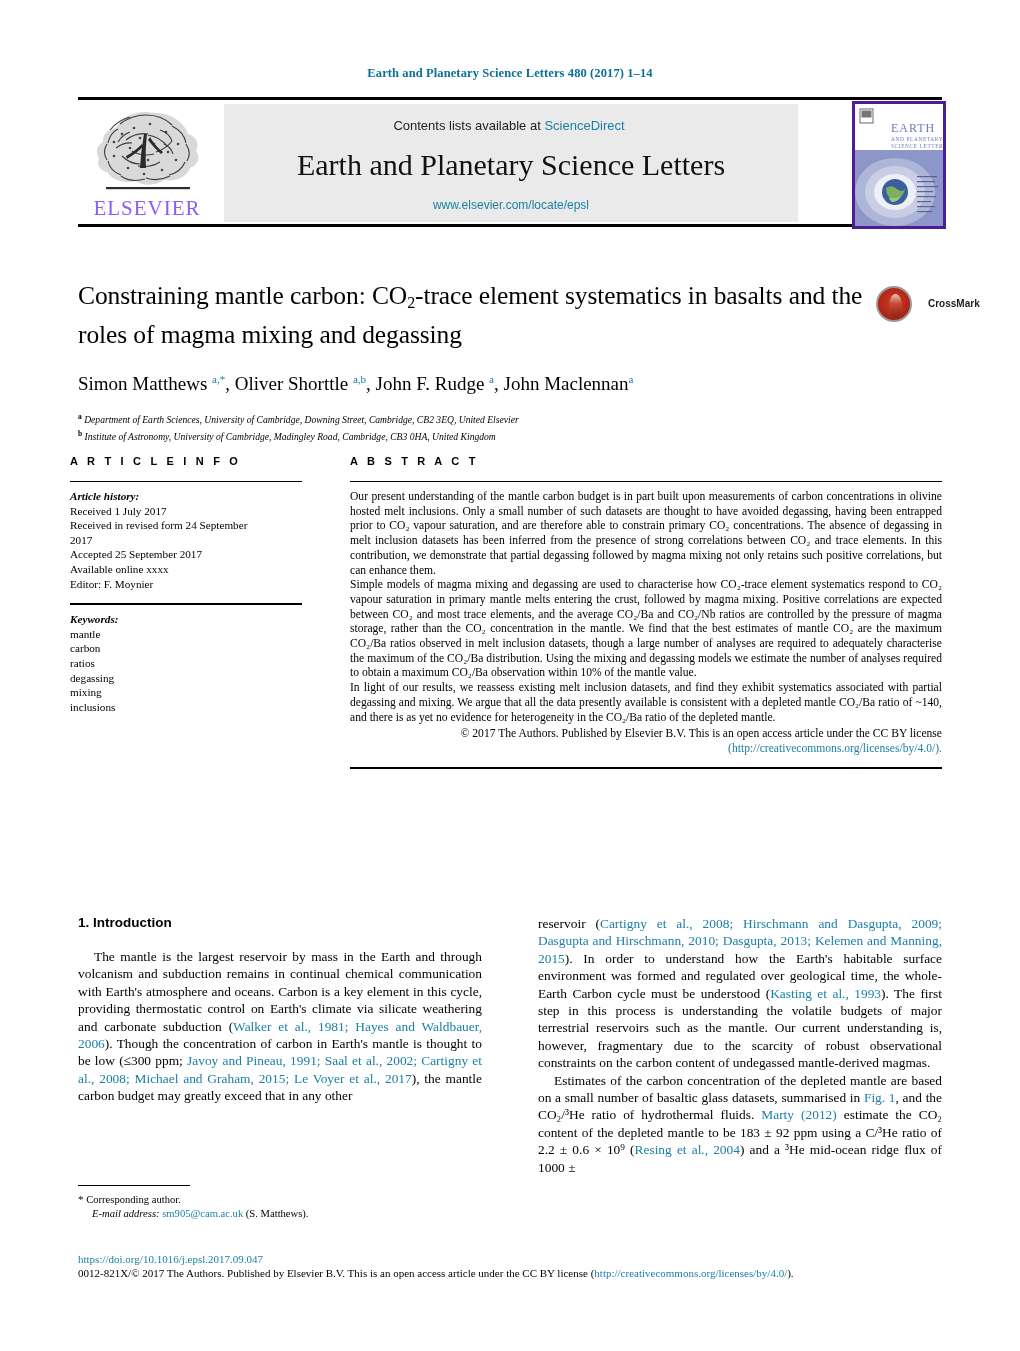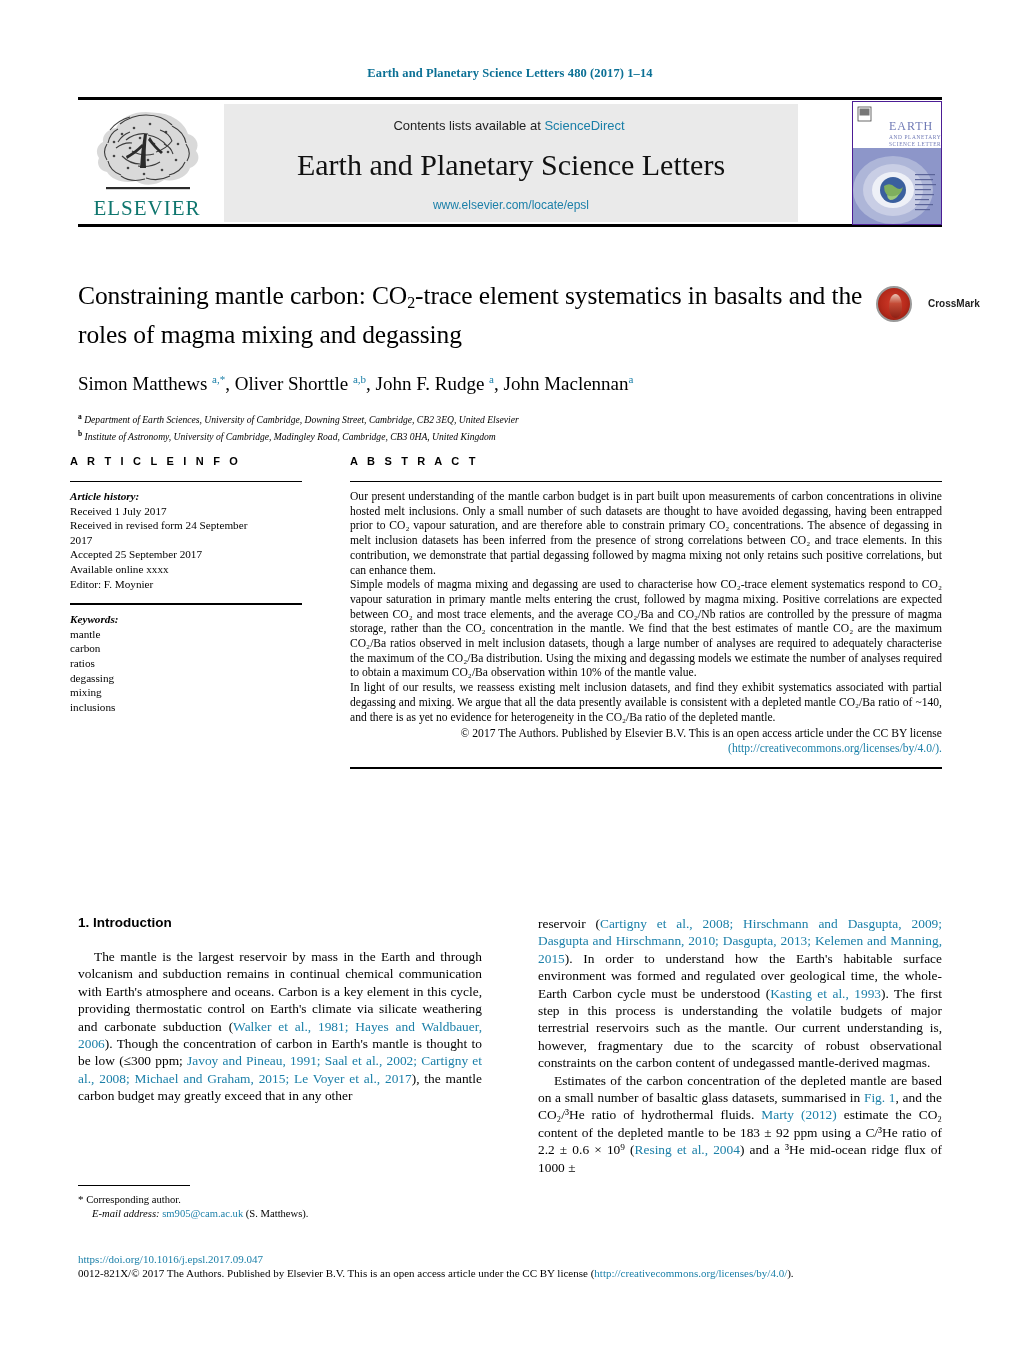--- a/index.html
+++ b/index.html
@@ -55,21 +55,21 @@
     left: 2px; top: 7px;
     width: 134px; height: 118px;
     text-align: center;
   }
   .tree-wrap { position: absolute; left: 6px; top: 0; width: 122px; height: 92px; }
   .elsevier-word {
     position: absolute; left: 0; top: 92px; width: 134px;
     font-family: "Liberation Serif", serif;
     font-size: 21px;
     letter-spacing: 1px;
-    color: #0f766e;
+    color: #8b5cf6;
     text-align: center;
     line-height: 24px;
   }
   .mast-center {
     position: absolute;
     left: 146px; top: 7px;
     width: 574px; height: 118px;
     background: #eaeaea;
   }
   .contents-line {
@@ -91,21 +91,21 @@
     position: absolute; left: 0; top: 94px; width: 574px;
     text-align: center;
     font-family: Liberation Sans, sans-serif;
     font-size: 12px;
     color: #1a7fa8;
   }
   .cover-thumb {
     position: absolute;
     left: 774px; top: 4px;
     width: 88px; height: 122px;
-    border: 1px solid #4c1d95;
+    border: 3px solid #4c1d95;
     background: #fff;
     overflow: hidden;
   }
 
   
   .title-block {
     position: absolute;
     left: 78px; top: 280px;
     width: 790px;
   }

